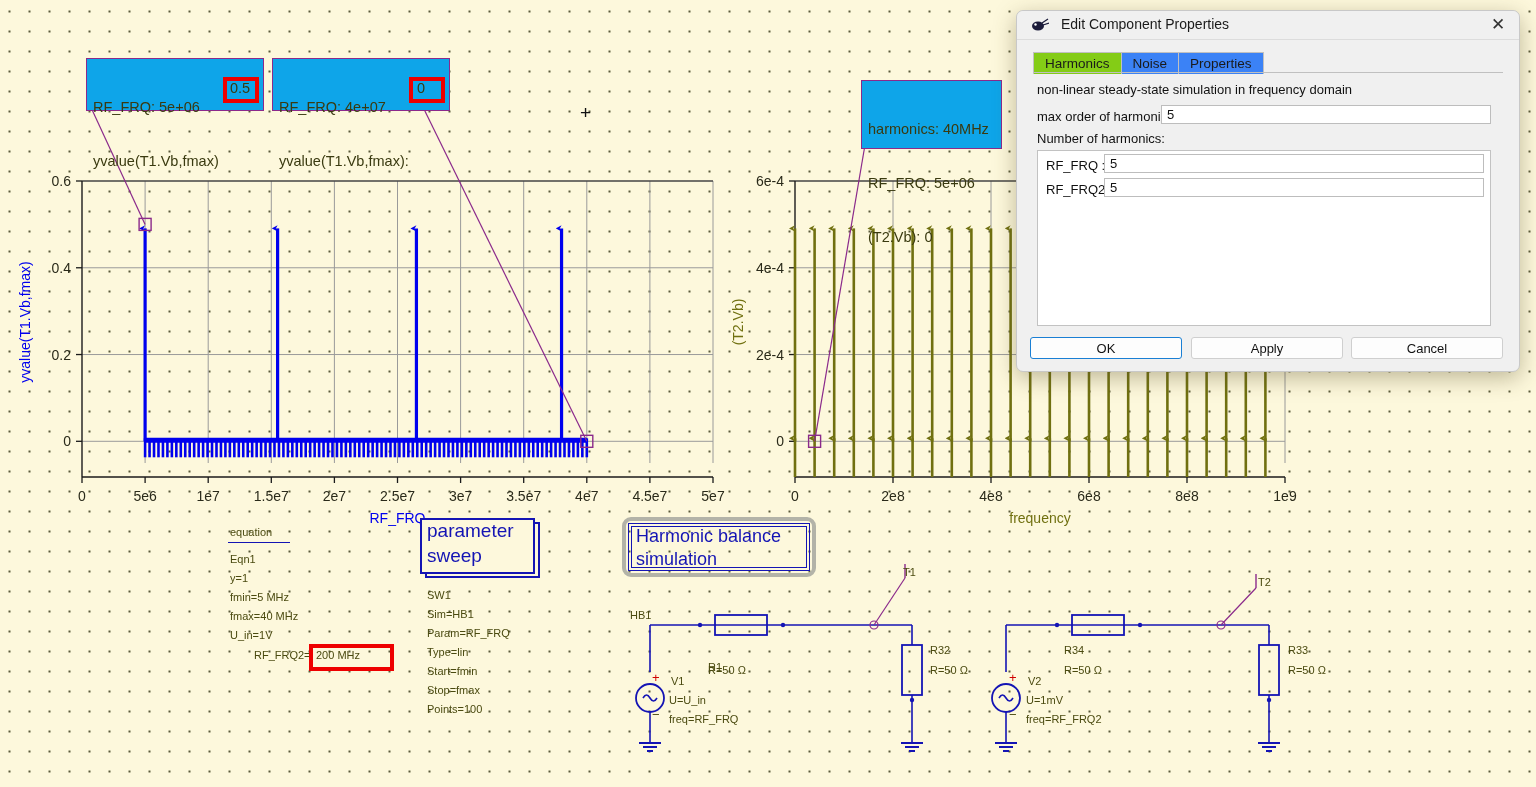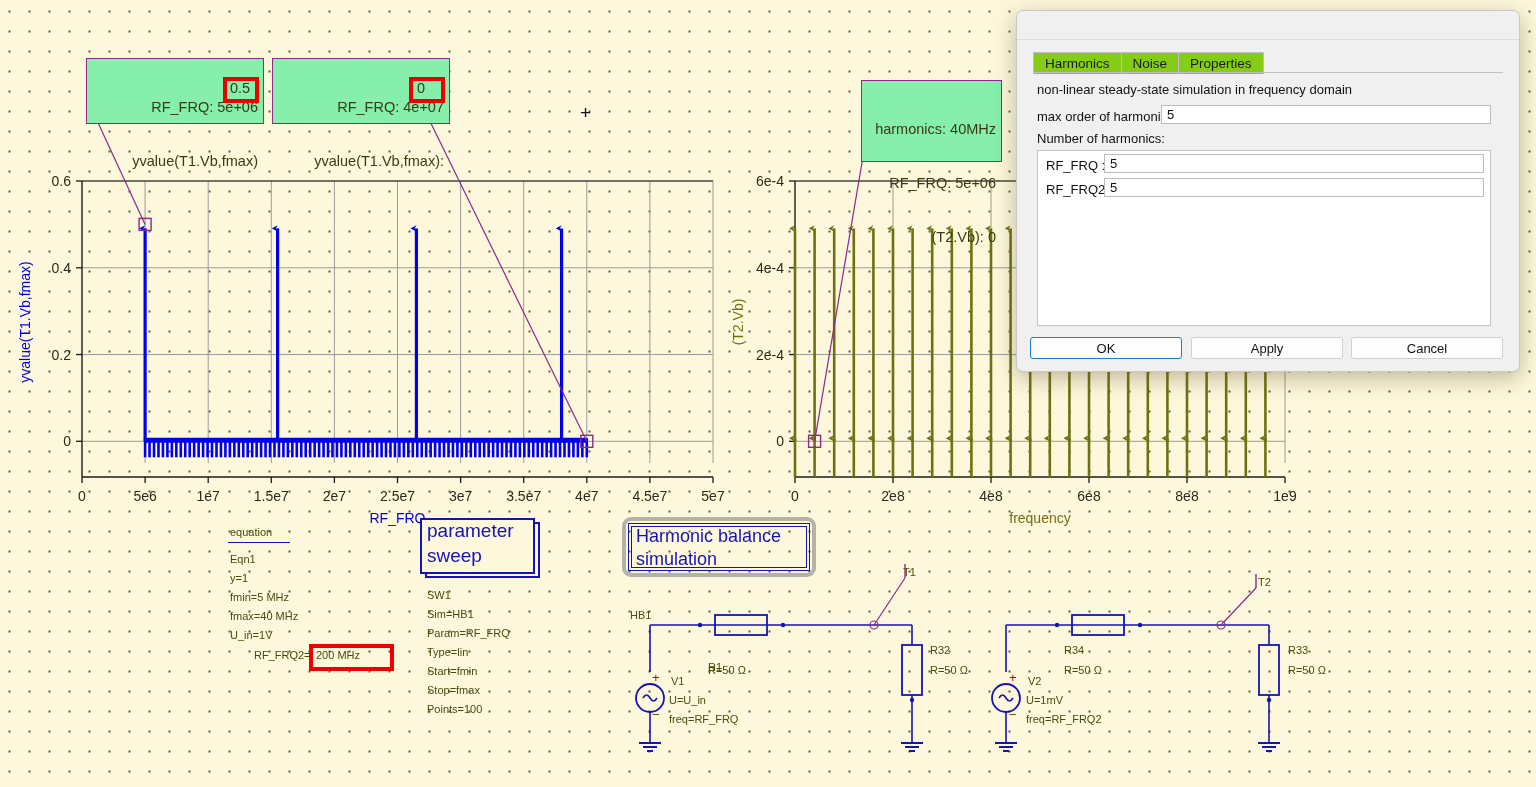--- a/index.html
+++ b/index.html
@@ -12,23 +12,23 @@
     background-position:-0.5px 1.5px;
   }
   .abs{position:absolute;}
 
   
   .chart-svg{position:absolute;left:0;top:0;}
   .tick{font-size:14px;fill:#2a2a1a;font-family:"Liberation Sans",sans-serif;}
 
   
   .marker-box{
-    position:absolute;border:1.5px solid #8b2a8b;background:#86efac;
-    font-size:14.5px;line-height:18px;color:#3a3a10;padding:3px 5px 19px 6px;
-    white-space:pre;font-family:"Liberation Sans",sans-serif;text-align:right;
+    position:absolute;border:1.5px solid #8b2a8b;background:#0ea5e9;
+    font-size:14.5px;line-height:18px;color:#3a3a10;padding:3px 5px 6px 6px;
+    white-space:pre;font-family:"Liberation Sans",sans-serif;
   }
   .redbox{position:absolute;border:4px solid #ee0000;box-sizing:border-box;}
 
   
   .sch-text{position:absolute;font-size:11px;color:#4a4a10;white-space:pre;line-height:19px;
             font-family:"Liberation Sans",sans-serif;}
   .sch-blue{color:#1414b4;}
   .blue-box{position:absolute;border:2px solid #1414b4;background:#fdf8dc;box-sizing:border-box;}
   .blue-box2{position:absolute;border:1.5px solid #1414b4;box-sizing:border-box;}
   .eq-underline{position:absolute;border-bottom:1.5px solid #1414b4;}
@@ -43,21 +43,21 @@
   #dlg-title{position:absolute;left:0;top:0;right:0;height:28px;
     background:#f0f0f0;border-radius:7px 7px 0 0;}
   #dlg-title .t{position:absolute;left:44px;top:5px;font-size:14px;color:#1a1a1a;}
   .dlg-close{position:absolute;right:10px;top:4px;width:22px;height:20px;font-size:17px;
     color:#333;text-align:center;line-height:19px;cursor:default;}
   .dlg-sep{position:absolute;left:0;right:0;top:28px;height:1px;background:#dcdcdc;}
 
   .tabstrip{position:absolute;left:16px;top:41px;height:21px;}
   .tab{position:relative;display:inline-block;height:21px;padding:0 11px;font-size:13.5px;
        color:#1a1a1a;line-height:21px;border:1px solid #c0c0c0;border-bottom:none;
-       background:#84cc16;margin-right:-1px;vertical-align:top;}
+       background:#3b82f6;margin-right:-1px;vertical-align:top;}
   .tab.active{background:#84cc16;}
   .tab-underline{position:absolute;left:16px;top:61px;width:470px;height:1px;background:#c0c0c0;}
 
   .dlg-label{position:absolute;font-size:13px;color:#111;}
   .dlg-input{position:absolute;background:#ffffff;border:1px solid #bdbdbd;
              font-size:13px;color:#111;padding:2px 5px;box-sizing:border-box;}
   .dlg-group{position:absolute;border:1px solid #c2c2c2;background:#ffffff;box-sizing:border-box;}
   .dlg-btn{position:absolute;height:22px;background:#fdfdfd;border:1px solid #cfcfcf;
     border-radius:3px;font-size:13px;color:#111;text-align:center;line-height:21px;box-sizing:border-box;}
   .dlg-btn.primary{border:1.6px solid #1a7fd4;}
@@ -448,20 +448,29 @@
 
 <div class="sch-text" style="left:1028px;top:672px;">V2</div>
 <div class="sch-text" style="left:1026px;top:691px;">U=1mV</div>
 <div class="sch-text" style="left:1026px;top:710px;">freq=RF_FRQ2</div>
 <div class="sch-text" style="left:1009px;top:668px;color:#d00000;font-size:13px;">+</div>
 <div class="sch-text" style="left:1009px;top:705px;color:#4a4a10;font-size:13px;">−</div>
 
 <div class="cursor-plus" style="left:580px;top:103px;">+</div>
 
 <div id="dialog">
+  <div id="dlg-title">
+    <svg style="position:absolute;left:14px;top:6px;" width="18" height="16" viewBox="0 0 18 16">
+      <ellipse cx="7" cy="9" rx="6" ry="4.5" fill="#1b1b3a"></ellipse>
+      <path d="M11 6 L17 2 M12 8 L18 6" stroke="#1b1b3a" stroke-width="1.3" fill="none"></path>
+      <circle cx="4.5" cy="7.5" r="1.2" fill="#fff"></circle>
+    </svg>
+    <div class="t">Edit Component Properties</div>
+    <div class="dlg-close">✕</div>
+  </div>
   <div class="dlg-sep"></div>
 
   <div class="tabstrip">
     <span class="tab active">Harmonics</span><span class="tab">Noise</span><span class="tab">Properties</span>
   </div>
   <div class="tab-underline"></div>
 
   <div class="dlg-label" style="left:20px;top:71px;">non-linear steady-state simulation in frequency domain</div>
   <div class="dlg-label" style="left:20px;top:98px;">max order of harmonics:</div>
   <input class="dlg-input" style="left: 144px; top: 94px; width: 330px; height: 19px;" value="5">

